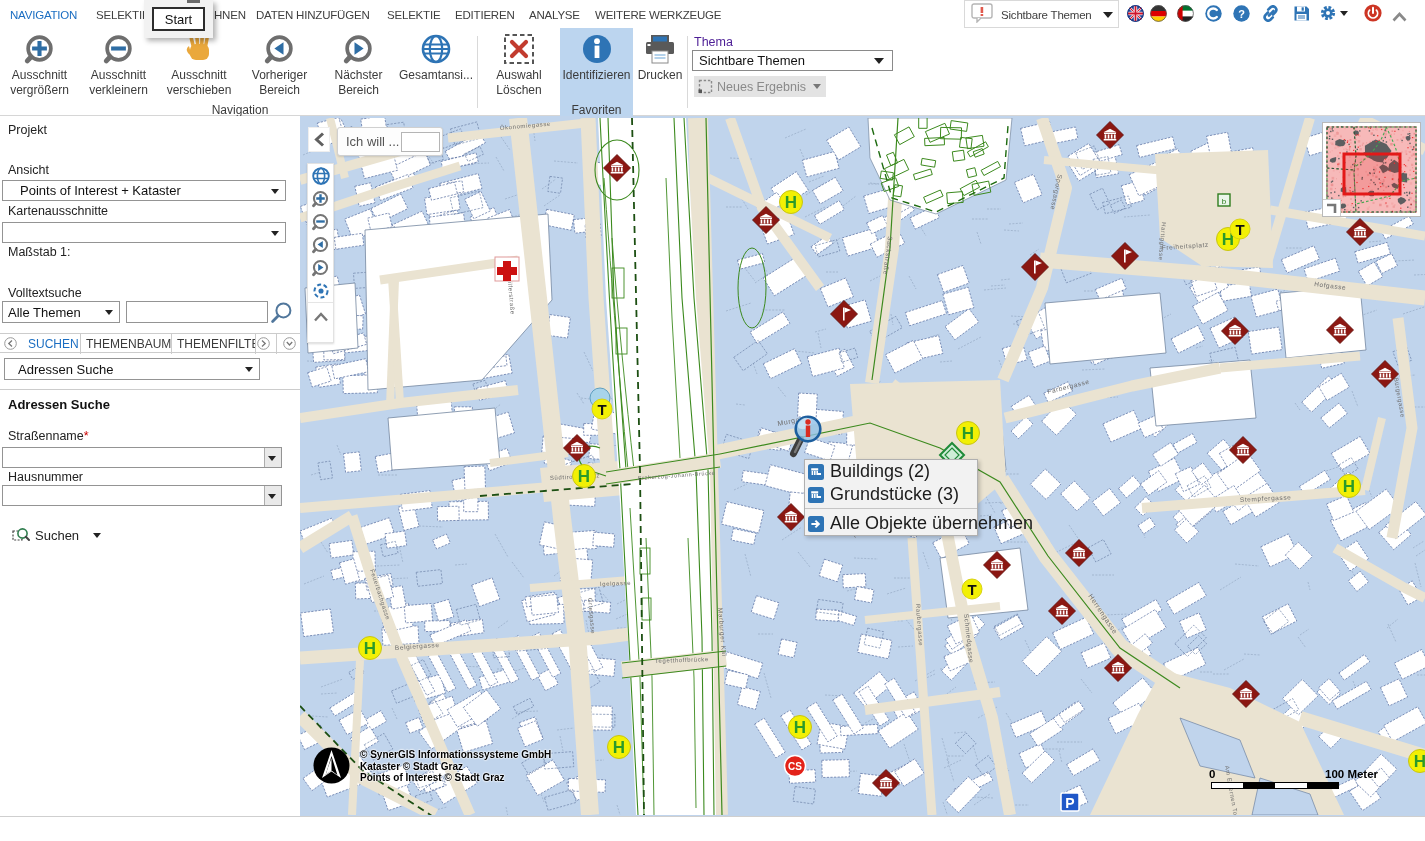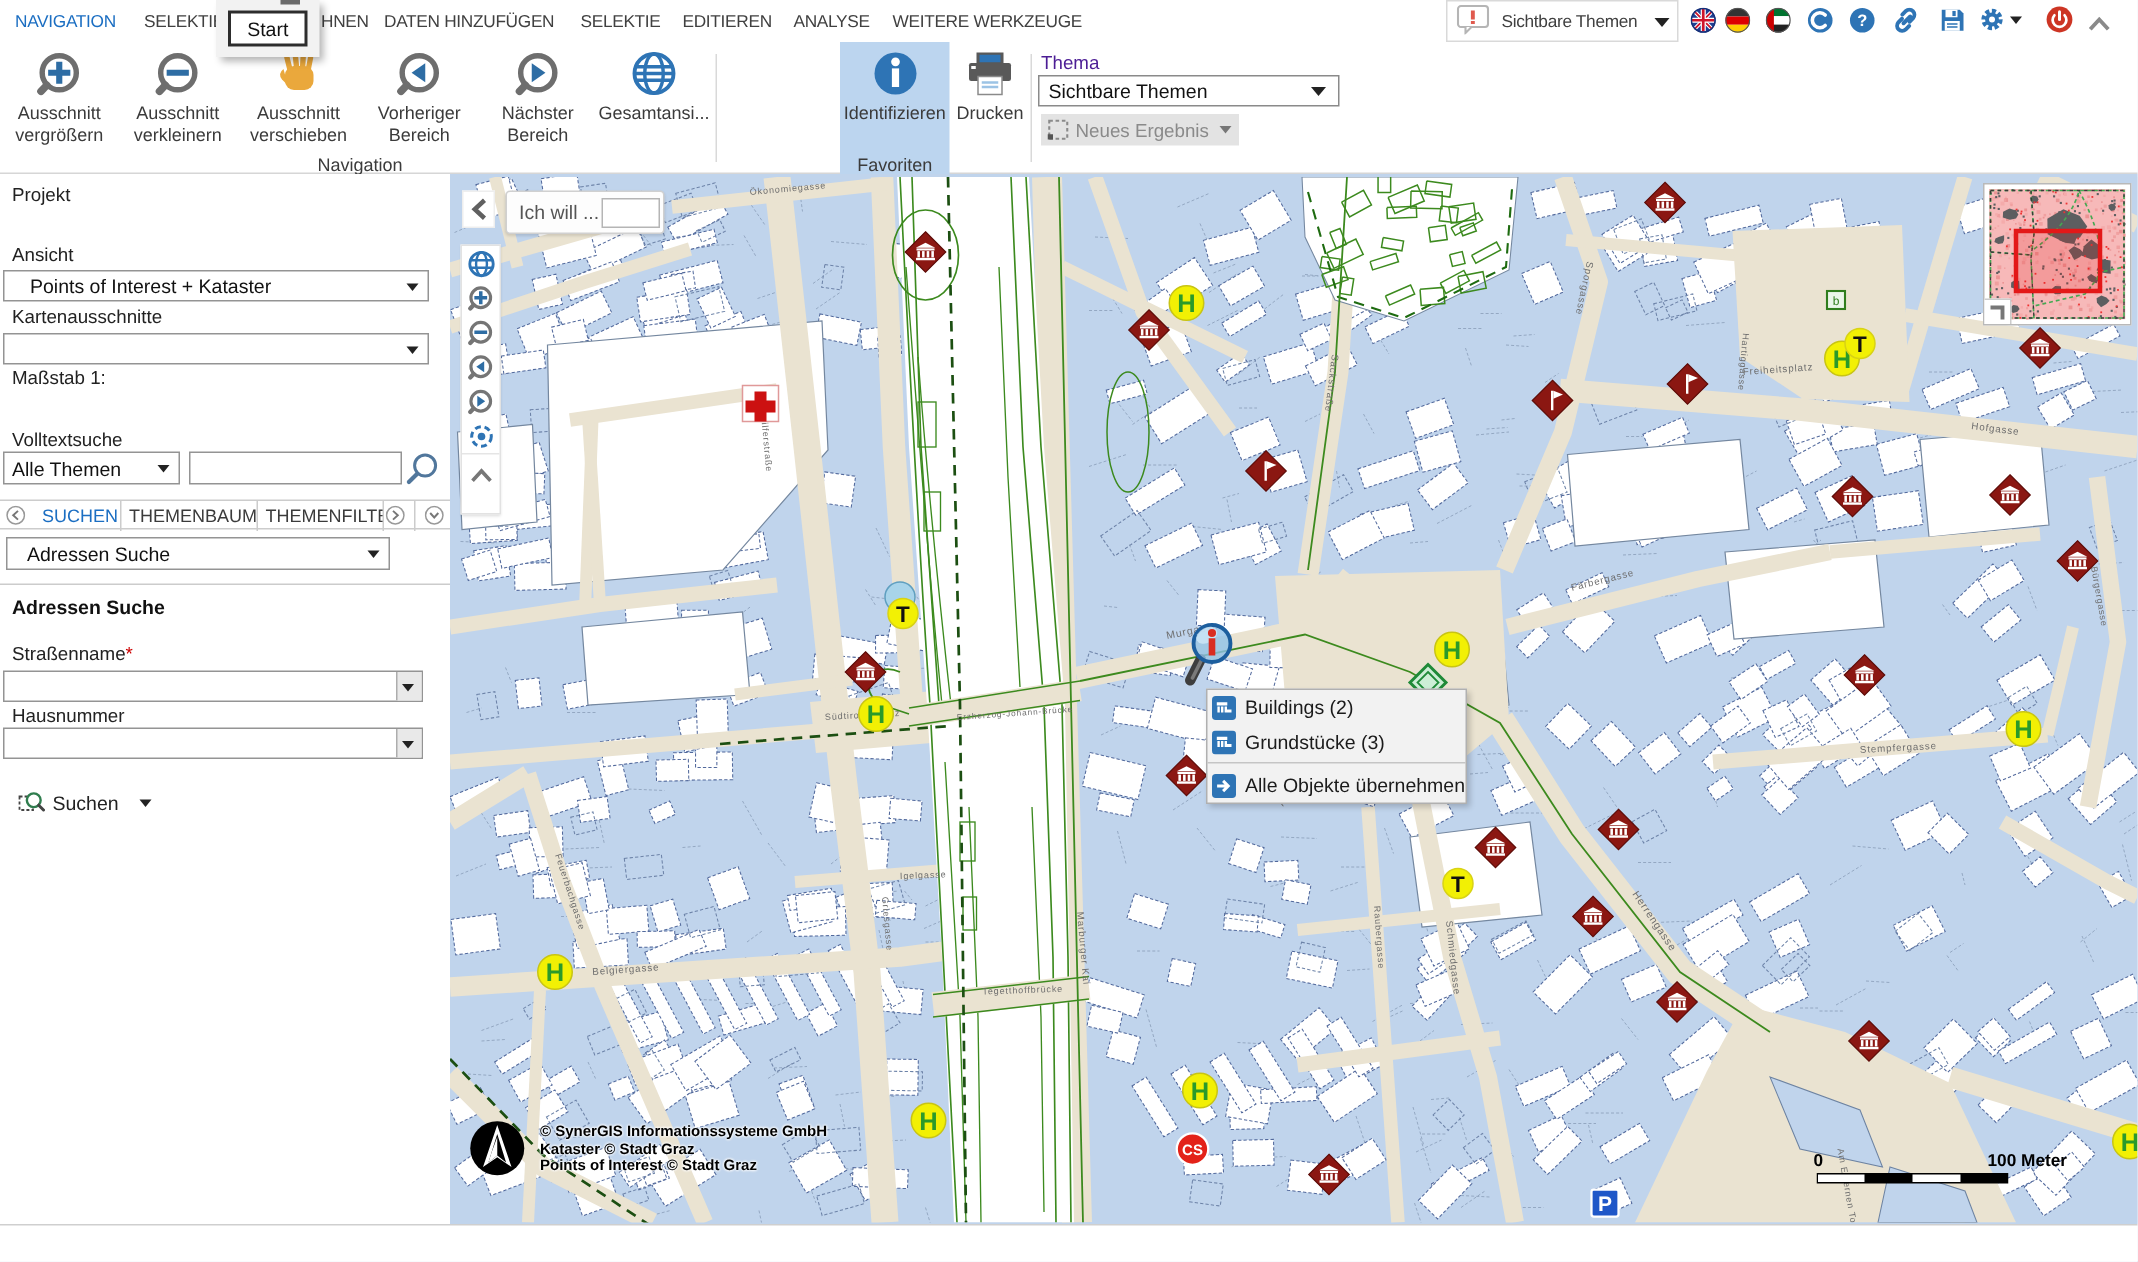--- a/index.html
+++ b/index.html
@@ -33,21 +33,21 @@
 #mtb { position:absolute; left:7px; top:47px; width:27px; height:180px; background:#fff; border:1px solid #e2e2e2;
   box-shadow:0 1px 2px rgba(0,0,0,0.15); }
 #mtb .t { width:100%; height:23px; display:flex; align-items:center; justify-content:center; }
 #collapse { position:absolute; left:8px; top:11px; width:22px; height:25px; background:#fff; border:1px solid #eee;
   display:flex; align-items:center; justify-content:center; }
 #overview { position:absolute; left:1022px; top:6px; width:99px; height:95px; background:#fff;
   border:1px solid #b9b9b9; padding:3px; }
 #ovcorner { position:absolute; left:0px; bottom:0px; width:18px; height:17px; background:#fff; border-top:1px solid #ccc;
   border-right:1px solid #ccc; display:flex; align-items:center; justify-content:center; }
 #popup { position:absolute; left:504px; top:343px; width:174px; white-space:nowrap; background:#f2f2f2; border:1px solid #b0b0b0;
-  box-shadow:2px 2px 4px rgba(0,0,0,0.2); font-size:13px; color:#1b1b1b; }
+  box-shadow:2px 2px 4px rgba(0,0,0,0.2); font-size:18px; color:#1b1b1b; }
 #popup .row { display:flex; align-items:center; height:23px; padding-left:3px; }
 #popup .row svg { margin-right:6px; flex:none; }
 #copyright { position:absolute; left:13px; top:631px; }
 #copyright .txt { position:absolute; left:47px; top:2px; width:300px; font-size:10px; font-weight:bold; color:#000;
   line-height:11.5px; text-shadow:0 0 2px #fff, 0 0 2px #fff, 0 0 2px #fff; white-space:nowrap; }
 #scalebar { position:absolute; left:909px; top:652px; width:170px; font-size:11.5px; font-weight:bold; color:#000; white-space:nowrap; }
 
 .tabtxt { font-size:12px; color:#3b3b3b; white-space:nowrap; }
 </style></head>
 <body>
@@ -209,20 +209,29 @@
       <div class="ic">
         <svg width="32" height="32" viewBox="0 0 32 32" fill="none">
           <circle cx="16" cy="16" r="13" stroke="#2e74b5" stroke-width="2.6"></circle>
           <ellipse cx="16" cy="16" rx="6.2" ry="13" stroke="#2e74b5" stroke-width="2.2"></ellipse>
           <path d="M3.5 11.5 h25 M3 16 h26 M3.5 20.5 h25" stroke="#2e74b5" stroke-width="2.2"></path>
         </svg>
       </div>
       <div class="lb">Gesamtansi...</div>
     </div>
   <div class="rsep" style="left:477px;"></div>
+  <div class="rbtn" style="left:483px; width:72px;">
+      <div class="ic">
+        <svg width="34" height="34" viewBox="0 0 34 34" fill="none">
+          <rect x="3" y="3" width="28" height="28" stroke="#555" stroke-width="2" stroke-dasharray="4.5 3"></rect>
+          <path d="M10 10 L24 24 M24 10 L10 24" stroke="#c23b2e" stroke-width="4.2" stroke-linecap="round"></path>
+        </svg>
+      </div>
+      <div class="lb">Auswahl<br>Löschen</div>
+    </div>
   <div class="abs" style="left:560px; top:-2px; width:73px; height:88px; background:#bcd5ef;"></div>
   <div class="rbtn" style="left:560px; width:73px;">
       <div class="ic">
         <svg width="32" height="32" viewBox="0 0 32 32">
           <circle cx="16" cy="16" r="14" fill="#2e74b5"></circle>
           <rect x="13.6" y="12.6" width="4.8" height="12.4" fill="#fff"></rect>
           <circle cx="16" cy="8.2" r="2.9" fill="#fff"></circle>
         </svg>
       </div>
       <div class="lb">Identifizieren</div>

